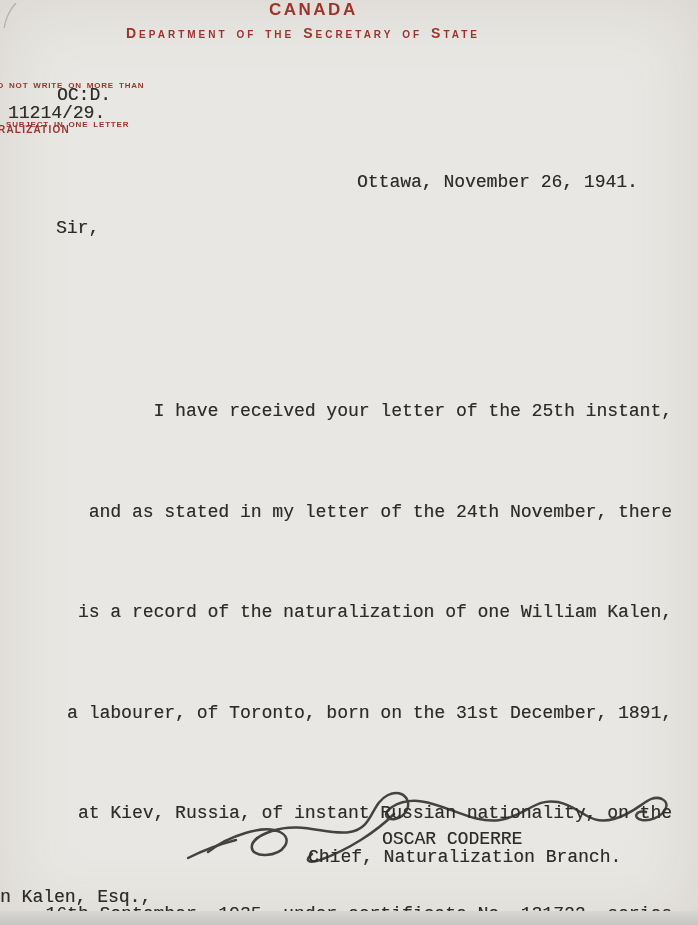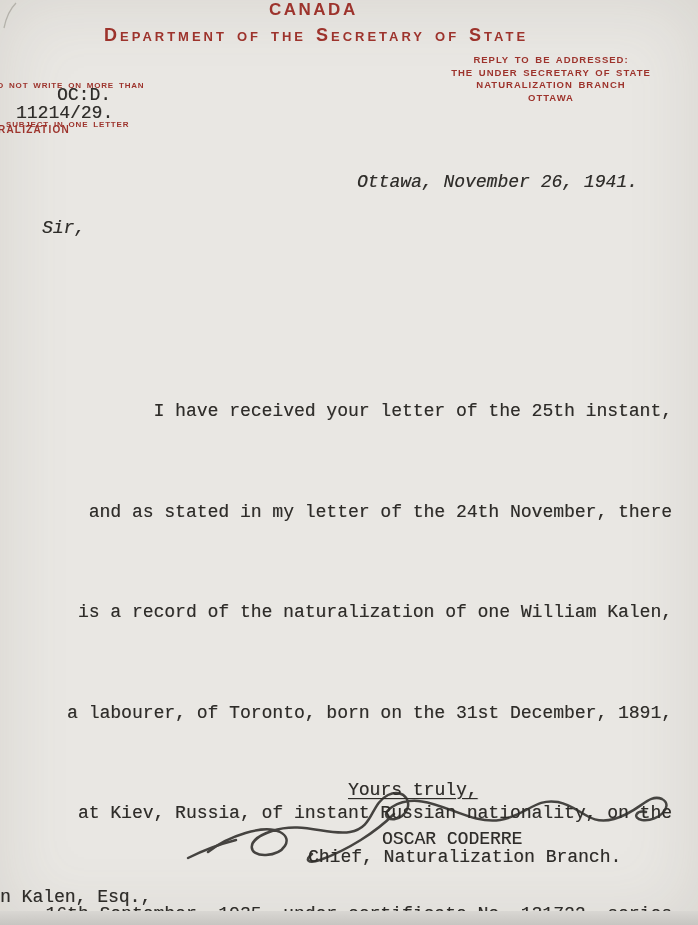--- a/index.html
+++ b/index.html
@@ -11,32 +11,32 @@
   }
   .abs { position:absolute; }
   .red  { color:#9d332c; font-family:"Liberation Sans", sans-serif; font-weight:bold; }
   .typed {
     font-family:"Liberation Mono", monospace; white-space:pre;
     font-size:18px; color:#2e2c29;
     text-shadow: .4px .4px .5px rgba(46,44,41,.45);
   }
   
   .country { left:269px; top:0; font-size:17px; letter-spacing:2.5px; }
-  .dept    { left:104px; top:25px; font-size:18px; font-variant:small-caps;
+  .dept    { left:126px; top:25px; font-size:14px; font-variant:small-caps;
              letter-spacing:3px; word-spacing:2px; }
   .corner-note   { left:-3px; top:53px; font-size:8px; letter-spacing:.8px; word-spacing:2px; line-height:13px; white-space:pre; }
   .corner-note .l2 { padding-left:9px; }
   .fileref-1 { left:23px; top:85px;margin-left:34px; }
-  .fileref-2 { left:16px;  top:103px; }
+  .fileref-2 { left:8px;  top:103px; }
   .fileref-3 { left:-2px; top:124px; font-size:10px; letter-spacing:1.2px; }
   .reply-block { left:435px; top:54px; width:232px; text-align:center;
                  font-size:9.5px; letter-spacing:1px; word-spacing:2px; line-height:12.5px; }
   
-  .dateline { left:357px; top:172px;font-style:italic; }
-  .salutation { left:42px; top:218px;font-style:italic; }
+  .dateline { left:357px; top:172px; }
+  .salutation { left:56px; top:218px; }
   .body-block { left:42px; top:261px; width:630px; line-height:33.5px; }
   .para { margin:0; }
   .line { white-space:pre;text-align:right; }
   .line.indent { padding-left:71px; }
   .closing { left:348px; top:780px; text-decoration:underline; text-underline-offset:3px; }
   .sig-name  { left:382px; top:829px; }
   .sig-title { left:308px; top:847px; }
   .recipient { left:0; top:850px; line-height:19px; }
   .sig-svg { left:180px; top:770px; }
   .corner-mark { left:0; top:0; }
@@ -57,45 +57,38 @@
 
   <div class="abs red corner-note">
     <div class="l1">O NOT WRITE ON MORE THAN</div>
     <div class="l2">SUBJECT IN ONE LETTER</div>
   </div>
 
   <div class="abs typed fileref-1">OC:D.</div>
   <div class="abs typed fileref-2">11214/29.</div>
   <div class="abs red fileref-3">RALIZATION</div>
 
-  <div class="abs red reply-block">
-    <div>REPLY TO BE ADDRESSED:</div>
-    <div>THE UNDER SECRETARY OF STATE</div>
-    <div>NATURALIZATION BRANCH</div>
-    <div>OTTAWA</div>
-  </div>
 
   <div class="abs typed dateline">Ottawa, November 26, 1941.</div>
   <div class="abs typed salutation">Sir,</div>
 
   <div class="abs typed body-block">
     <div class="para p1">
       <div class="line indent">I have received your letter of the 25th instant,</div>
       <div class="line">and as stated in my letter of the 24th November, there</div>
       <div class="line">is a record of the naturalization of one William Kalen,</div>
       <div class="line">a labourer, of Toronto, born on the 31st December, 1891,</div>
       <div class="line">at Kiev, Russia, of instant Russian nationality, on the</div>
       <div class="line">16th September, 1935, under certificate No. 131722, series</div>
       
     </div>
     
     
   </div>
 
-  <div class="abs typed closing">Yours truly,</div>
 
   <svg class="abs sig-svg" width="500" height="100" viewBox="0 0 500 100">
     <g stroke="#2f2d2a" stroke-width="2.5" fill="none" stroke-linecap="round" opacity="0.88">
       <path d="M28 82 C48 66, 84 54, 100 62 C114 69, 104 84, 86 85 C68 86, 64 70, 92 61
                C122 51, 148 66, 170 62 C194 58, 190 34, 208 25 C224 17, 236 34, 222 46
                C212 54, 198 46, 212 37 C246 16, 284 56, 320 50 C348 45, 354 28, 378 32
                C402 37, 408 56, 434 49 C460 42, 468 23, 482 29 C494 35, 480 52, 462 50
                C452 48, 456 40, 466 42"></path>
       <path d="M214 44 C196 62, 168 80, 140 90 C128 94, 124 90, 132 84"></path>
       <path d="M8 88 C24 80, 40 74, 56 70"></path>

